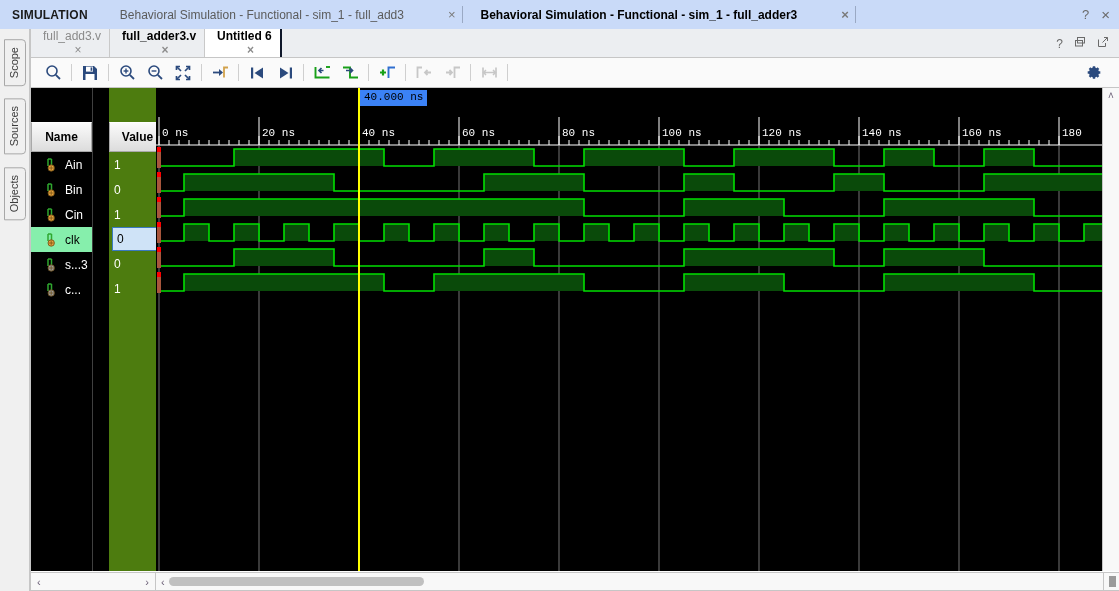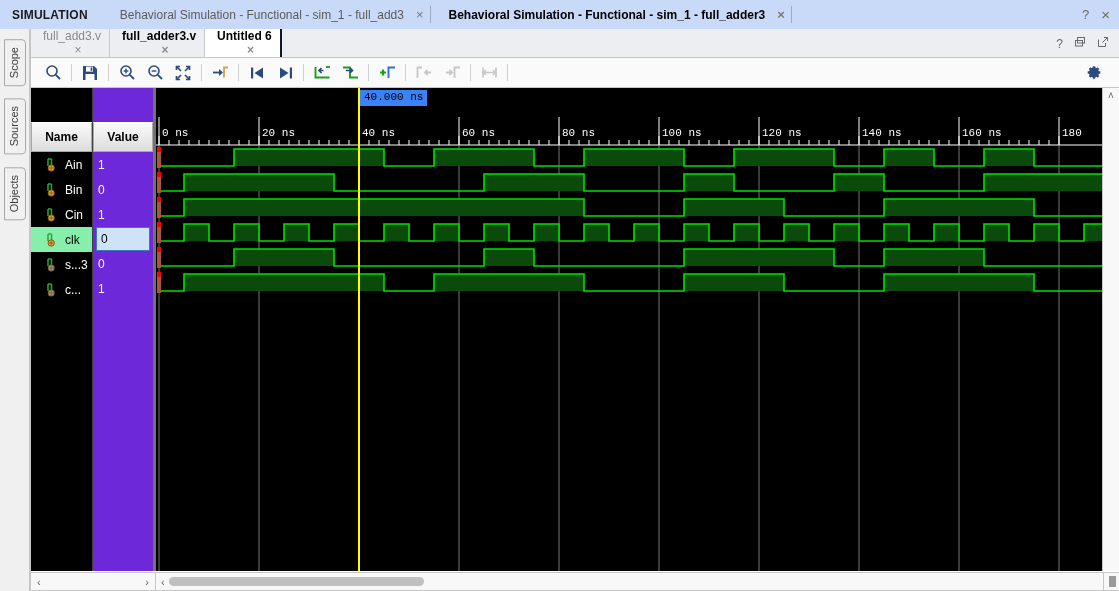--- a/index.html
+++ b/index.html
@@ -19,20 +19,21 @@
     font-size: 12px;
   }
   .sim-label {
     font-weight: bold; color: #1a1a1a; font-size: 12px;
     padding-left: 12px; padding-right: 24px; letter-spacing: 0.2px;
   }
   .sim-tab {
     display: flex; align-items: center; height: 29px;
     padding: 0 6px 0 8px; color: #5b5b5b; font-size: 12px;
     white-space: nowrap;
+    gap: 32px;
   }
   .sim-tab.active { color: #000; font-weight: bold; padding-left: 18px; }
   .sim-tab .xclose {
     margin-left: 12px; color: #7a7a7a; font-size: 13px; cursor: pointer;
     line-height: 1;
   }
   .sim-sep { width: 1px; height: 17px; background: #9aa9c4; }
   .sim-right {
     margin-left: auto; display: flex; align-items: center; gap: 12px;
     padding-right: 9px; color: #6a6a6a; font-size: 13px;
@@ -98,22 +99,22 @@
   .tb-gear { margin-left: auto; margin-right: 12px; }
 
   
   .body { position: relative; height: 483px; background: #000; }
 
   .names-col {
     position: absolute; left: 0; top: 0; width: 62px; height: 483px;
     background: #000; border-right: 1px solid #404040;
   }
   .vals-col {
-    position: absolute; left: 62px; top: 0; width: 63px; height: 483px;
-    background: #6d28d9; border-right: 3px solid #737373;
+    position: absolute; left: 78px; top: 0; width: 63px; height: 483px;
+    background: #4d7c0f; border-right: 6px solid #737373;
   }
   .hdr {
     height: 30px; background: linear-gradient(#fbfbfb,#dcdcdc);
     border: 1px solid #a9a9a9; border-top: 1px solid #fff;
     display: flex; align-items: center; justify-content: center;
     font-size: 12px; font-weight: bold; color: #000;
     margin-top: 34px;
   }
   .srow {
     height: 25px; display: flex; align-items: center;

